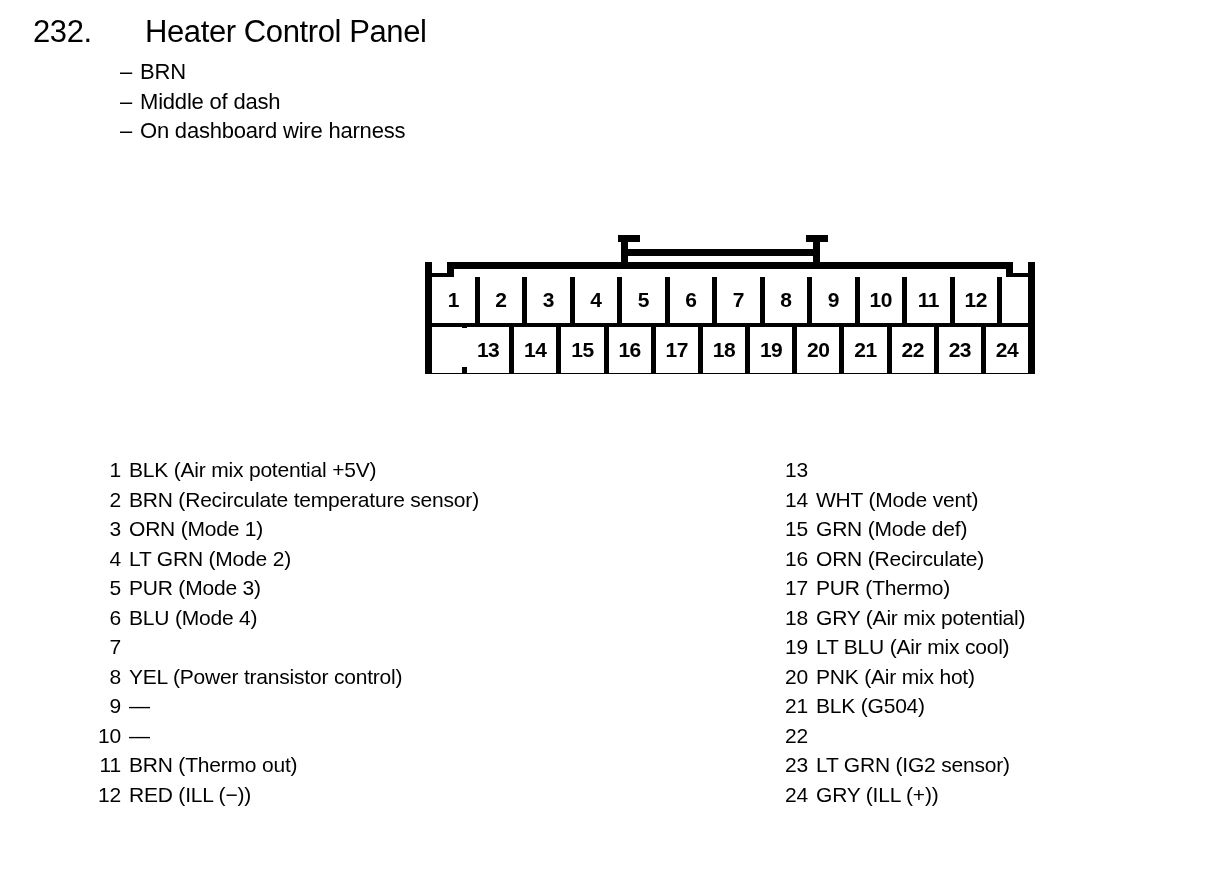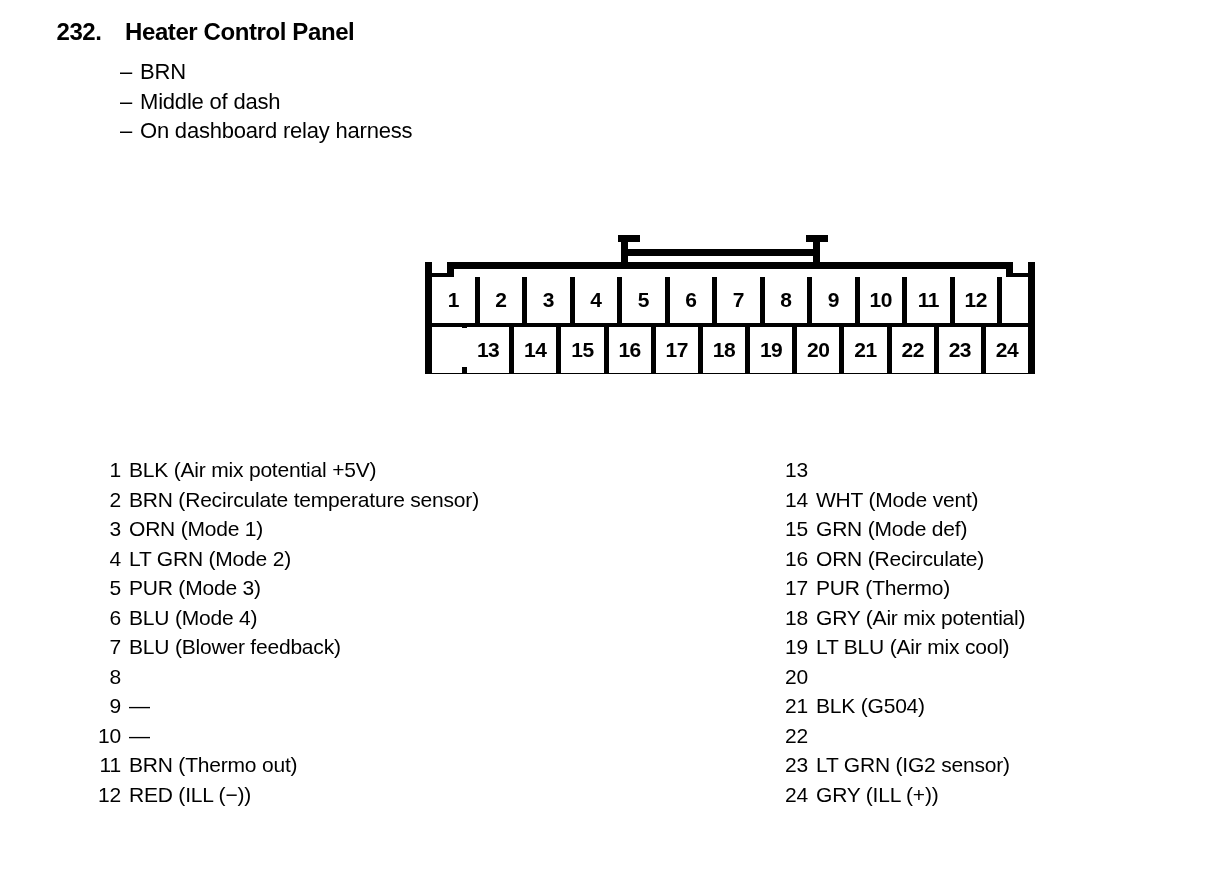--- a/index.html
+++ b/index.html
@@ -19,32 +19,32 @@
   
   .header {
     position: absolute;
     left: 33px;
     top: 12px;
     width: 900px;
   }
   .title-row {
     display: flex;
     align-items: baseline;
-    font-weight: bold;
-    font-size: 24px;
+    font-weight: normal;
+    font-size: 31px;
     letter-spacing: -0.4px;
     line-height: 40px;
-    text-align: center;
   }
   .title-num {
     width: 92px;
     flex: 0 0 92px;
   }
   .title-text {
     white-space: nowrap;
+    margin-left: 20px;
   }
 
   .subtitle-list {
     margin-top: 5px;
     padding-left: 87px;
   }
   .subtitle-item {
     display: flex;
     align-items: baseline;
     font-size: 22px;
@@ -204,21 +204,21 @@
     <div class="subtitle-item">
       <span class="sub-dash">–</span>
       <span>BRN</span>
     </div>
     <div class="subtitle-item">
       <span class="sub-dash">–</span>
       <span>Middle of dash</span>
     </div>
     <div class="subtitle-item">
       <span class="sub-dash">–</span>
-      <span>On dashboard relay harness</span>
+      <span>On dashboard wire harness</span>
     </div>
   </div>
 </div>
 
 <div class="connector">
 
   <div class="latch-bar"></div>
   <div class="latch-post l"></div>
   <div class="latch-post r"></div>
   <div class="latch-cap l"></div>
@@ -285,24 +285,24 @@
     <div class="pinline">
       <span class="num">5</span>
       <span class="desc">PUR (Mode 3)</span>
     </div>
     <div class="pinline">
       <span class="num">6</span>
       <span class="desc">BLU (Mode 4)</span>
     </div>
     <div class="pinline">
       <span class="num">7</span>
-      <span class="desc">BLU (Blower feedback)</span>
     </div>
     <div class="pinline">
       <span class="num">8</span>
+      <span class="desc">YEL (Power transistor control)</span>
     </div>
     <div class="pinline">
       <span class="num">9</span>
       <span class="desc">—</span>
     </div>
     <div class="pinline">
       <span class="num">10</span>
       <span class="desc">—</span>
     </div>
     <div class="pinline">
@@ -338,20 +338,21 @@
     <div class="pinline">
       <span class="num">18</span>
       <span class="desc">GRY (Air mix potential)</span>
     </div>
     <div class="pinline">
       <span class="num">19</span>
       <span class="desc">LT BLU (Air mix cool)</span>
     </div>
     <div class="pinline">
       <span class="num">20</span>
+      <span class="desc">PNK (Air mix hot)</span>
     </div>
     <div class="pinline">
       <span class="num">21</span>
       <span class="desc">BLK (G504)</span>
     </div>
     <div class="pinline">
       <span class="num">22</span>
     </div>
     <div class="pinline">
       <span class="num">23</span>

